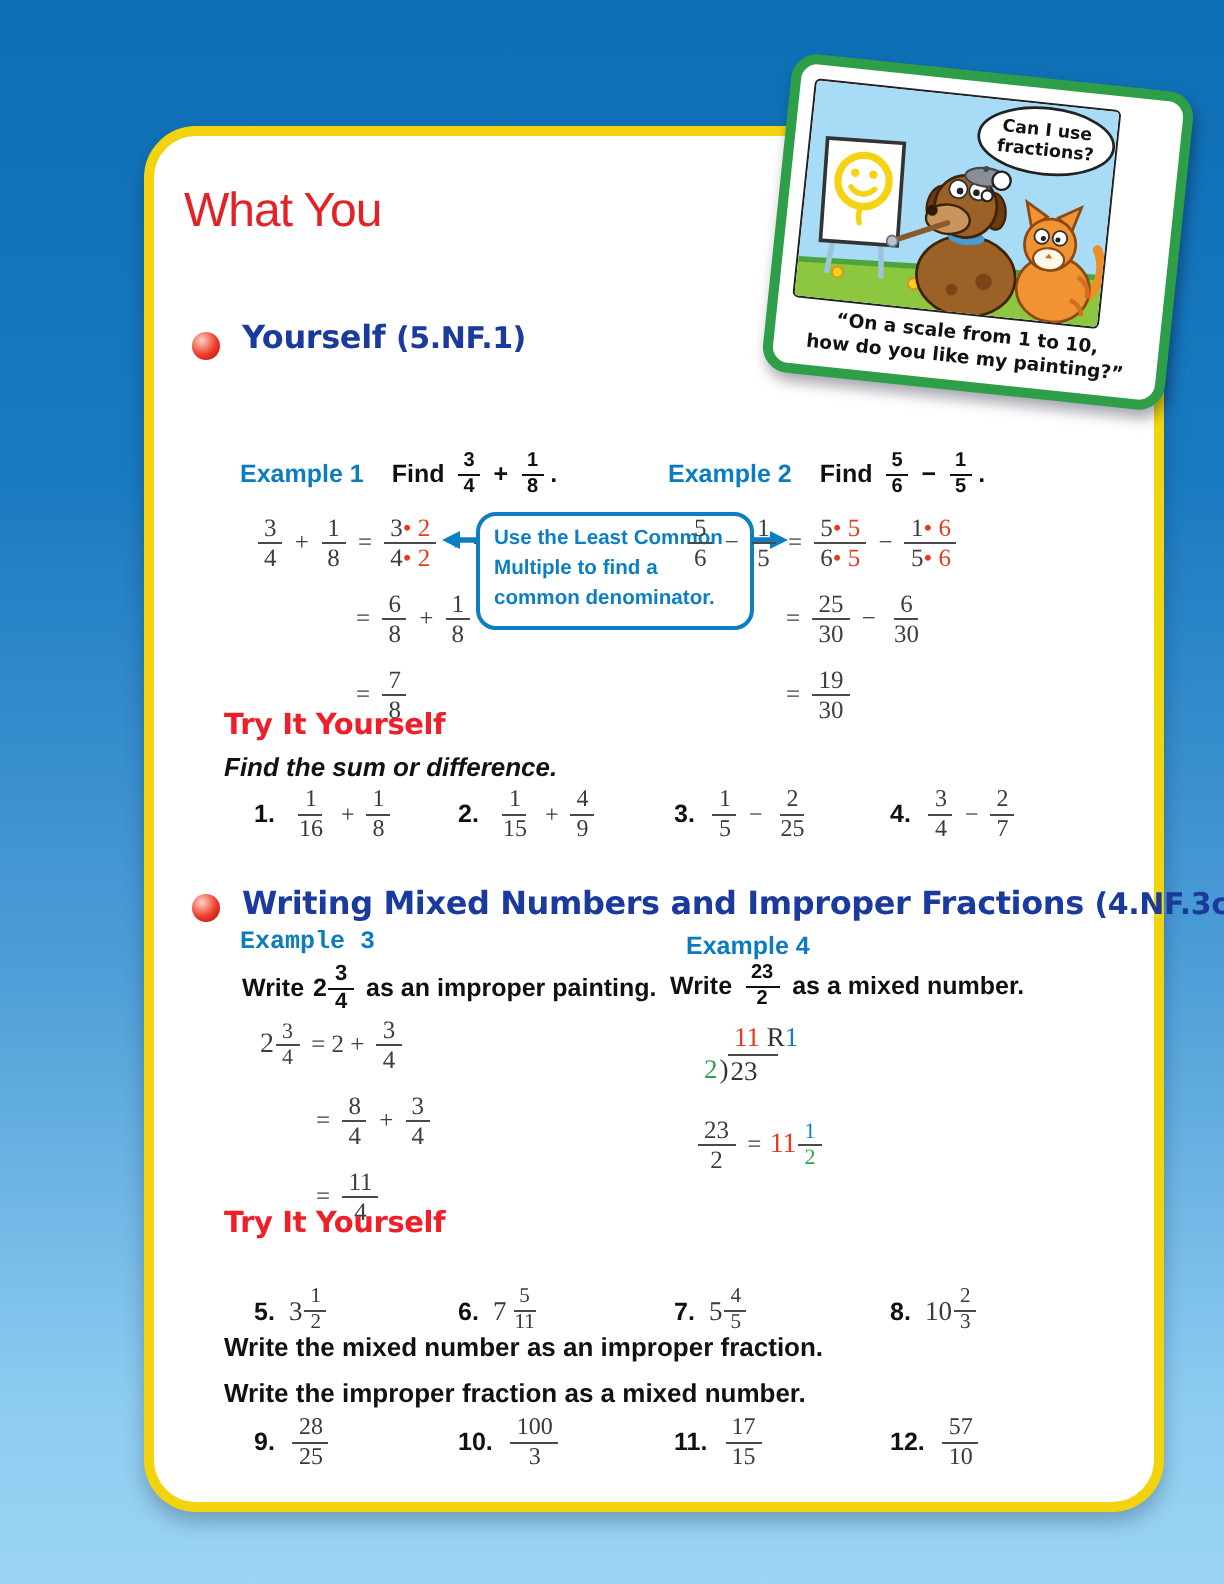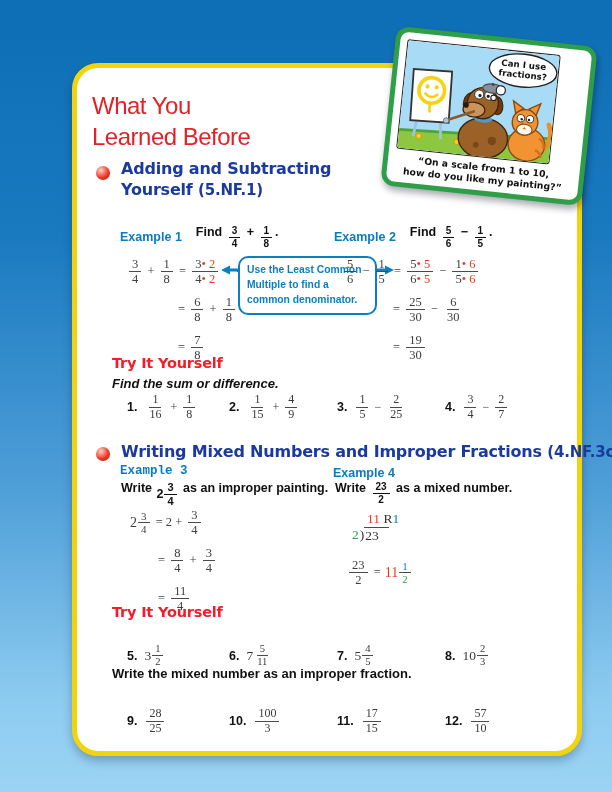--- a/index.html
+++ b/index.html
@@ -21,21 +21,21 @@
   
   .bullet{position:absolute;width:14px;height:14px;border-radius:50%;
     background:radial-gradient(circle at 35% 30%,#ffd2c4,#ee3a28 55%,#a90f06 100%);}
   .sec-head{position:absolute;color:#1b3a9e;font-weight:bold;font-size:16px;line-height:21px;
     font-family:"DejaVu Sans",sans-serif;letter-spacing:-.2px;}
   .sec-head .standard{font-size:15px;}
   .sec-head span{white-space:pre;}
   
   .ex-row{position:absolute;display:flex;align-items:center;}
   .ex-label{color:#0b7cc0;font-weight:bold;font-size:12.5px;margin-right:13px;white-space:pre;}
-  .prompt{display:inline-flex;font-weight:bold;font-size:12.5px;color:#101010;}
+  .prompt{display:inline-flex;align-items:center;font-weight:bold;font-size:12.5px;color:#101010;}
   .prompt .frac{font-family:"Liberation Sans",sans-serif;font-weight:bold;font-size:10px;color:#101010;}
   .prompt .frac .num{border-color:#101010;}
   .prompt .mixed .whole{font-size:12.5px;}
   
   .deriv{position:absolute;font-family:"Liberation Serif",serif;font-size:12.5px;color:#3e3e3e;}
   .math-line{display:flex;align-items:center;margin-bottom:8px;}
   .mathflex{display:inline-flex;align-items:center;}
   .mtx{white-space:pre;margin:0 1px;}
   .frac{display:inline-flex;flex-direction:column;align-items:center;margin:0 2px;line-height:1.15;}
   .frac .num{display:inline-flex;padding:0 3px;border-bottom:1.2px solid #4a4a4a;}
@@ -69,21 +69,20 @@
 </style>
 </head>
 <body>
 
 <div class="stage">
 
   <div class="card"></div>
 
   <h1 class="title">
     <span>What You</span>
-    <span>Learned Before</span>
   </h1>
 
   <div class="cartoon">
     <svg class="scene" width="152" height="108" viewBox="0 0 166 118">
       <rect width="166" height="118" fill="#a8dcf6"></rect>
       <path d="M0 98 L166 91 L166 118 L0 118 Z" fill="#8dc63f"></path>
       <path d="M0 98 L166 91" stroke="#4ca53c" stroke-width="3" fill="none"></path>
 
       <g>
         <path d="M16 104 L23 34 M46 104 L39 34 M13 80 L49 80" stroke="#9fc4da" stroke-width="3" fill="none"></path>
@@ -141,21 +140,20 @@
       </g>
     </svg>
     <div class="caption">
       <span>“On a scale from 1 to 10,</span>
       <span>how do you like my painting?”</span>
     </div>
   </div>
 
   <div class="bullet" style="left:96px;top:166px;"></div>
   <div class="sec-head" style="left:121px;top:158px;">
-    <div><span>Adding and Subtracting</span></div>
     <div><span>Yourself </span><span class="standard">(5.NF.1)</span></div>
   </div>
 
   <div class="ex-row" style="left:120px;top:225px;">
     <span class="ex-label">Example 1</span>
     <span class="prompt">
         <span class="mtx">Find </span>
         <span class="frac">
           <span class="num">
             <span>3</span>
@@ -472,21 +470,21 @@
             <span>3</span>
           </span>
           <span class="den">
             <span>4</span>
           </span>
         </span>
       </span>
       <span class="mtx"> as an improper painting.</span>
     </div>
 
-  <div class="ex-label" style="position:absolute;left:333px;top:466px;">Example 4</div>
+  <div class="ex-label" style="position:absolute;left:343px;top:466px;">Example 4</div>
   <div class="prompt" style="position:absolute;left:334px;top:481px;">
       <span class="mtx">Write </span>
       <span class="frac">
         <span class="num">
           <span>23</span>
         </span>
         <span class="den">
           <span>2</span>
         </span>
       </span>
@@ -648,20 +646,21 @@
               </span>
               <span class="den">
                 <span>3</span>
               </span>
             </span>
           </span>
         </span>
     </div>
   </div>
 
+  <div class="tiy-instr" style="left:112px;top:689px;">Write the improper fraction as a mixed number.</div>
 
   <div class="problems" style="left:127px;top:707px;width:432px;">
     <div class="problem">
       <span class="pnum">9.</span>
       <span class="pexpr">
           <span class="frac">
             <span class="num">
               <span>28</span>
             </span>
             <span class="den">

